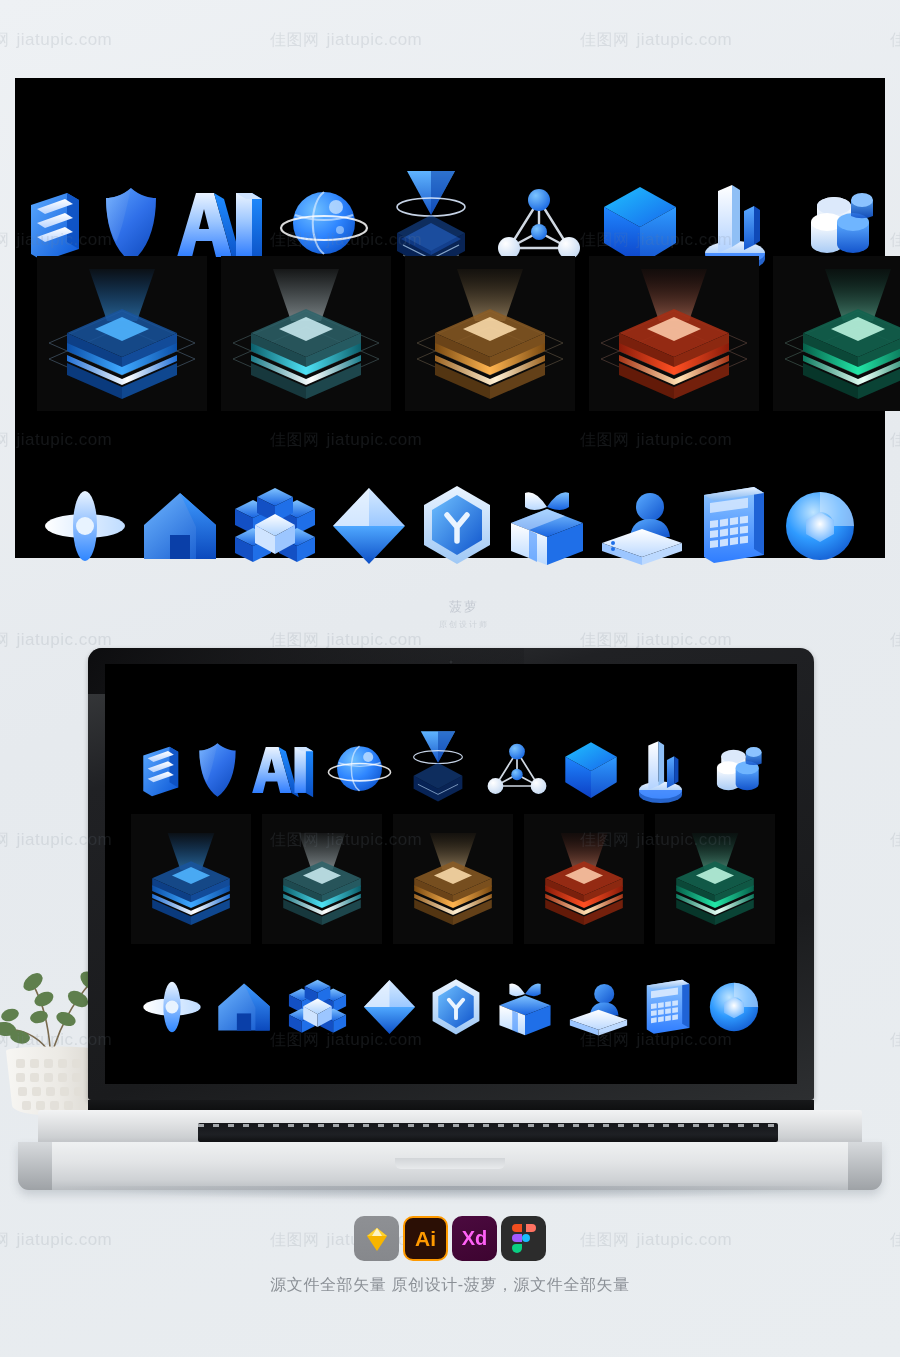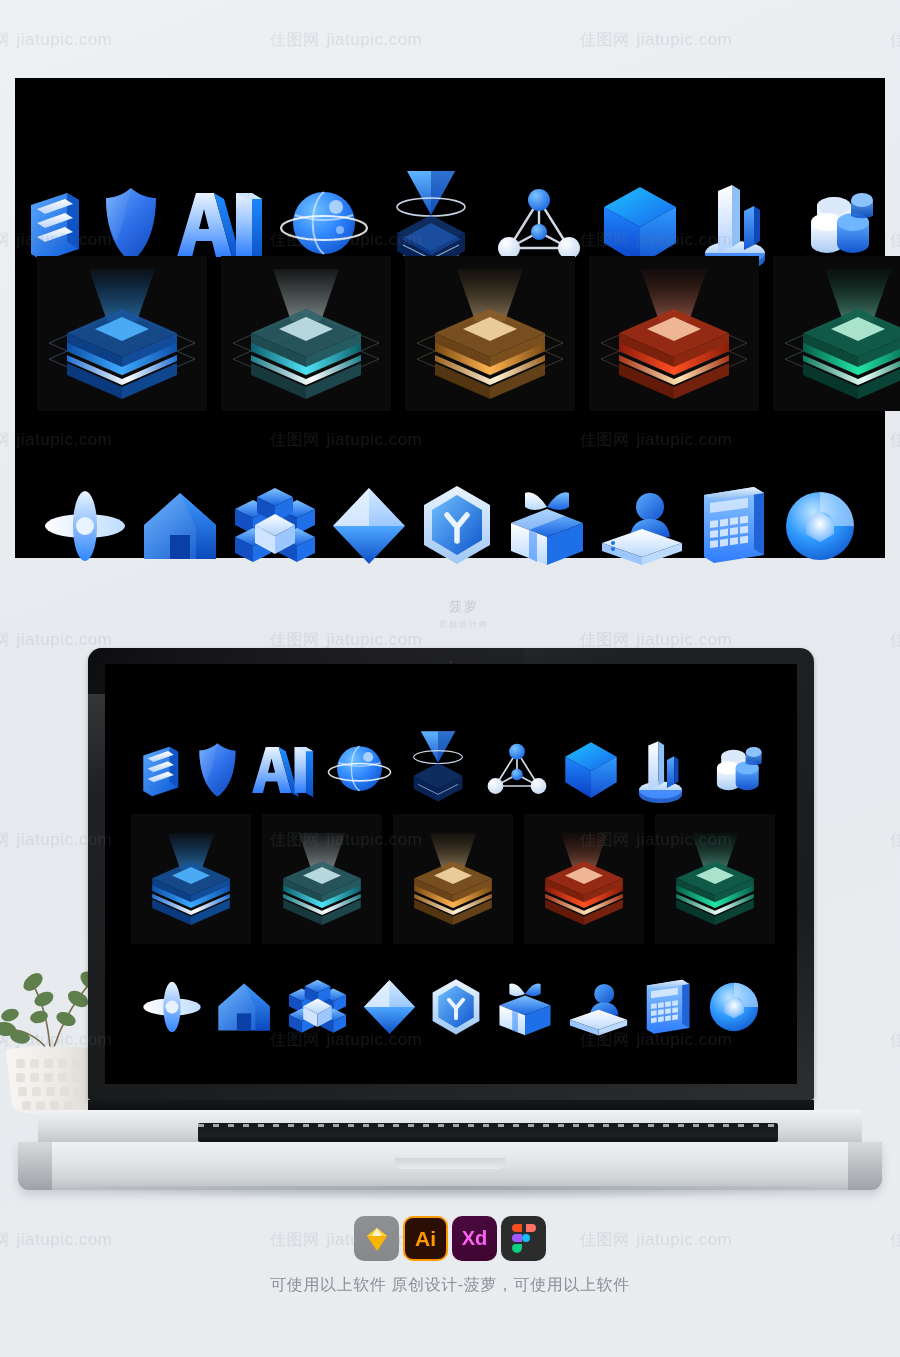--- a/index.html
+++ b/index.html
@@ -1030,21 +1030,21 @@
     <div class="app-ic app-figma">
       <svg width="24" height="30" viewBox="0 0 24 30">
         <path d="M0 4 A4 4 0 0 1 4 0 L10 0 L10 8 L4 8 A4 4 0 0 1 0 4 Z" fill="#f24e1e"></path>
         <path d="M14 0 L20 0 A4 4 0 0 1 20 8 L14 8 Z" fill="#ff7262"></path>
         <path d="M0 14 A4 4 0 0 1 4 10 L10 10 L10 18 L4 18 A4 4 0 0 1 0 14 Z" fill="#a259ff"></path>
         <path d="M14 10 A4 4 0 1 1 14 18 A4 4 0 0 1 14 10 Z" fill="#1abcfe"></path>
         <path d="M0 24 A4 4 0 0 1 4 20 L10 20 L10 24 A5 5 0 0 1 0 24 Z" fill="#0acf83"></path>
       </svg>
     </div>
   </div>
-  <div class="f-sub">可使用以上软件 原创设计-菠萝，可使用以上软件</div>
+  <div class="f-sub">源文件全部矢量 原创设计-菠萝，源文件全部矢量</div>
 </div>
 
 <div class="wm-layer" id="wmLayer">
     <div class="wm" style="left: -40px; top: 30px;"><span class="cn">佳图网</span>jiatupic.com</div>
     <div class="wm" style="left: 270px; top: 30px;"><span class="cn">佳图网</span>jiatupic.com</div>
     <div class="wm" style="left: 580px; top: 30px;"><span class="cn">佳图网</span>jiatupic.com</div>
     <div class="wm" style="left: 890px; top: 30px;"><span class="cn">佳图网</span>jiatupic.com</div>
     <div class="wm" style="left: -40px; top: 230px;"><span class="cn">佳图网</span>jiatupic.com</div>
     <div class="wm" style="left: 270px; top: 230px;"><span class="cn">佳图网</span>jiatupic.com</div>
     <div class="wm" style="left: 580px; top: 230px;"><span class="cn">佳图网</span>jiatupic.com</div>

